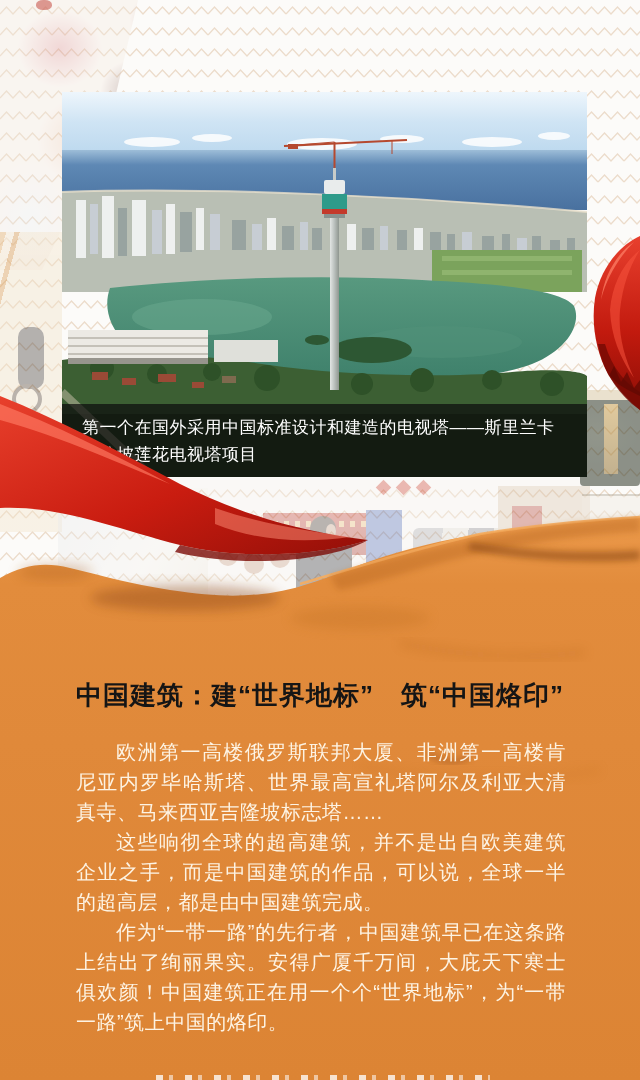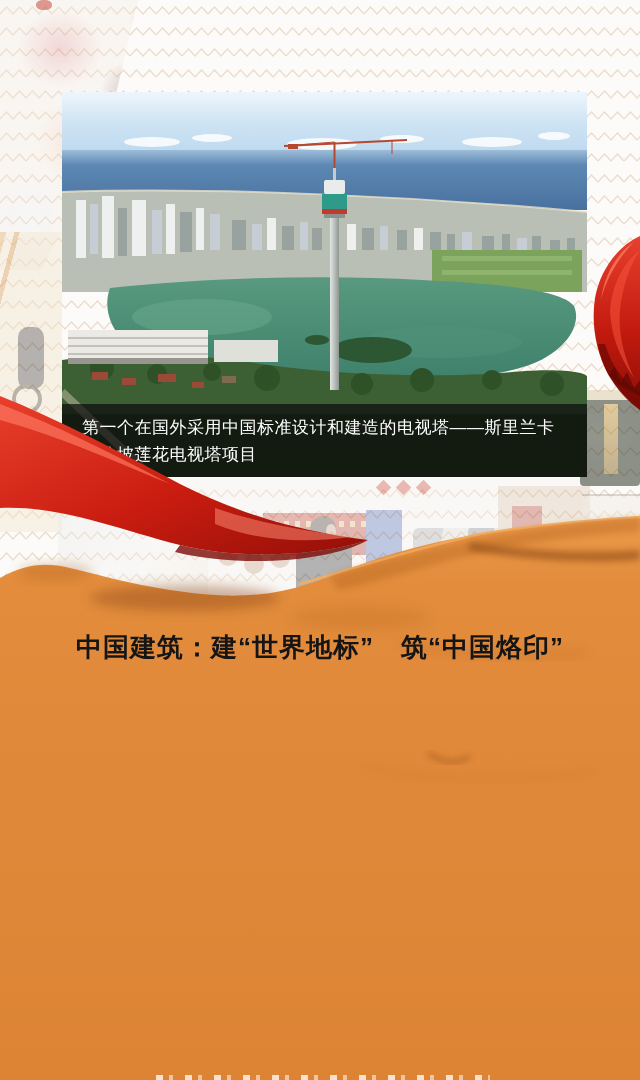--- a/index.html
+++ b/index.html
@@ -56,21 +56,21 @@
   .cr-red{position:absolute;left:8px;top:168px;width:44px;height:52px;background:#b2392c;opacity:.85;}
   .cr-tan2{position:absolute;left:0;top:222px;width:62px;height:23px;background:#e4d7bd;opacity:.7;}
 
   
   .photo{left:62px;top:92px;width:525px;height:385px;}
   .caption{left:62px;top:404px;width:525px;height:73px;background:rgba(13,13,13,.72);
     color:var(--caption-text,#fff);font-size:17px;line-height:27px;
     padding:10px 20px 0;box-sizing:border-box;letter-spacing:.5px;}
 
   
-  .article{left:0;top:616px;width:640px;}
+  .article{left:0;top:664px;width:640px;}
   .article h1{margin:0;padding-top:14px;text-align:center;font-size:26px;font-weight:bold;
     color:var(--title-text,#151515);letter-spacing:1px;}
   .paras{margin:24px 74px 0 76px;}
   .paras p{margin:0;font-size:20px;line-height:30px;letter-spacing:.5px;
     color:var(--body-text,#fdf3e3);text-align:justify;text-indent:2em;}
 
   .bottom-cut{left:156px;top:1075px;width:334px;height:5px;opacity:.9;
     background:repeating-linear-gradient(90deg,rgba(255,255,255,.85) 0 7px,rgba(255,255,255,0) 7px 13px,
       rgba(255,255,255,.6) 13px 17px,rgba(255,255,255,0) 17px 29px);}
 </style>
@@ -305,17 +305,22 @@
     <ellipse cx="185" cy="100" rx="95" ry="13" fill="#8a4512" opacity=".4" filter="url(#f2)"></ellipse>
     <ellipse cx="55" cy="74" rx="38" ry="8" fill="#a55618" opacity=".3" filter="url(#f2)"></ellipse>
     <ellipse cx="360" cy="120" rx="70" ry="12" fill="#b96a1e" opacity=".25" filter="url(#f2)"></ellipse>
     <path d="M400,145 C460,158 530,162 585,154" fill="none" stroke="#a04f12" stroke-width="4" opacity=".3" filter="url(#f2)"></path>
     <path d="M428,255 C444,266 458,266 470,258" fill="none" stroke="#8a4512" stroke-width="5" opacity=".4" filter="url(#f1)"></path>
     <path d="M360,268 C430,284 520,286 600,272" fill="none" stroke="#aa5a16" stroke-width="3" opacity=".25" filter="url(#f2)"></path>
   </svg>
 
   <div class="abs article">
     <h1>中国建筑：建“世界地标”　筑“中国烙印”</h1>
+    <div class="paras">
+      <p>欧洲第一高楼俄罗斯联邦大厦、非洲第一高楼肯尼亚内罗毕哈斯塔、世界最高宣礼塔阿尔及利亚大清真寺、马来西亚吉隆坡标志塔……</p>
+      <p>这些响彻全球的超高建筑，并不是出自欧美建筑企业之手，而是中国建筑的作品，可以说，全球一半的超高层，都是由中国建筑完成。</p>
+      <p>作为“一带一路”的先行者，中国建筑早已在这条路上结出了绚丽果实。安得广厦千万间，大庇天下寒士俱欢颜！中国建筑正在用一个个“世界地标”，为“一带一路”筑上中国的烙印。</p>
+    </div>
   </div>
 
   <div class="abs bottom-cut"></div>
 
 </div>
 
 </body></html>

